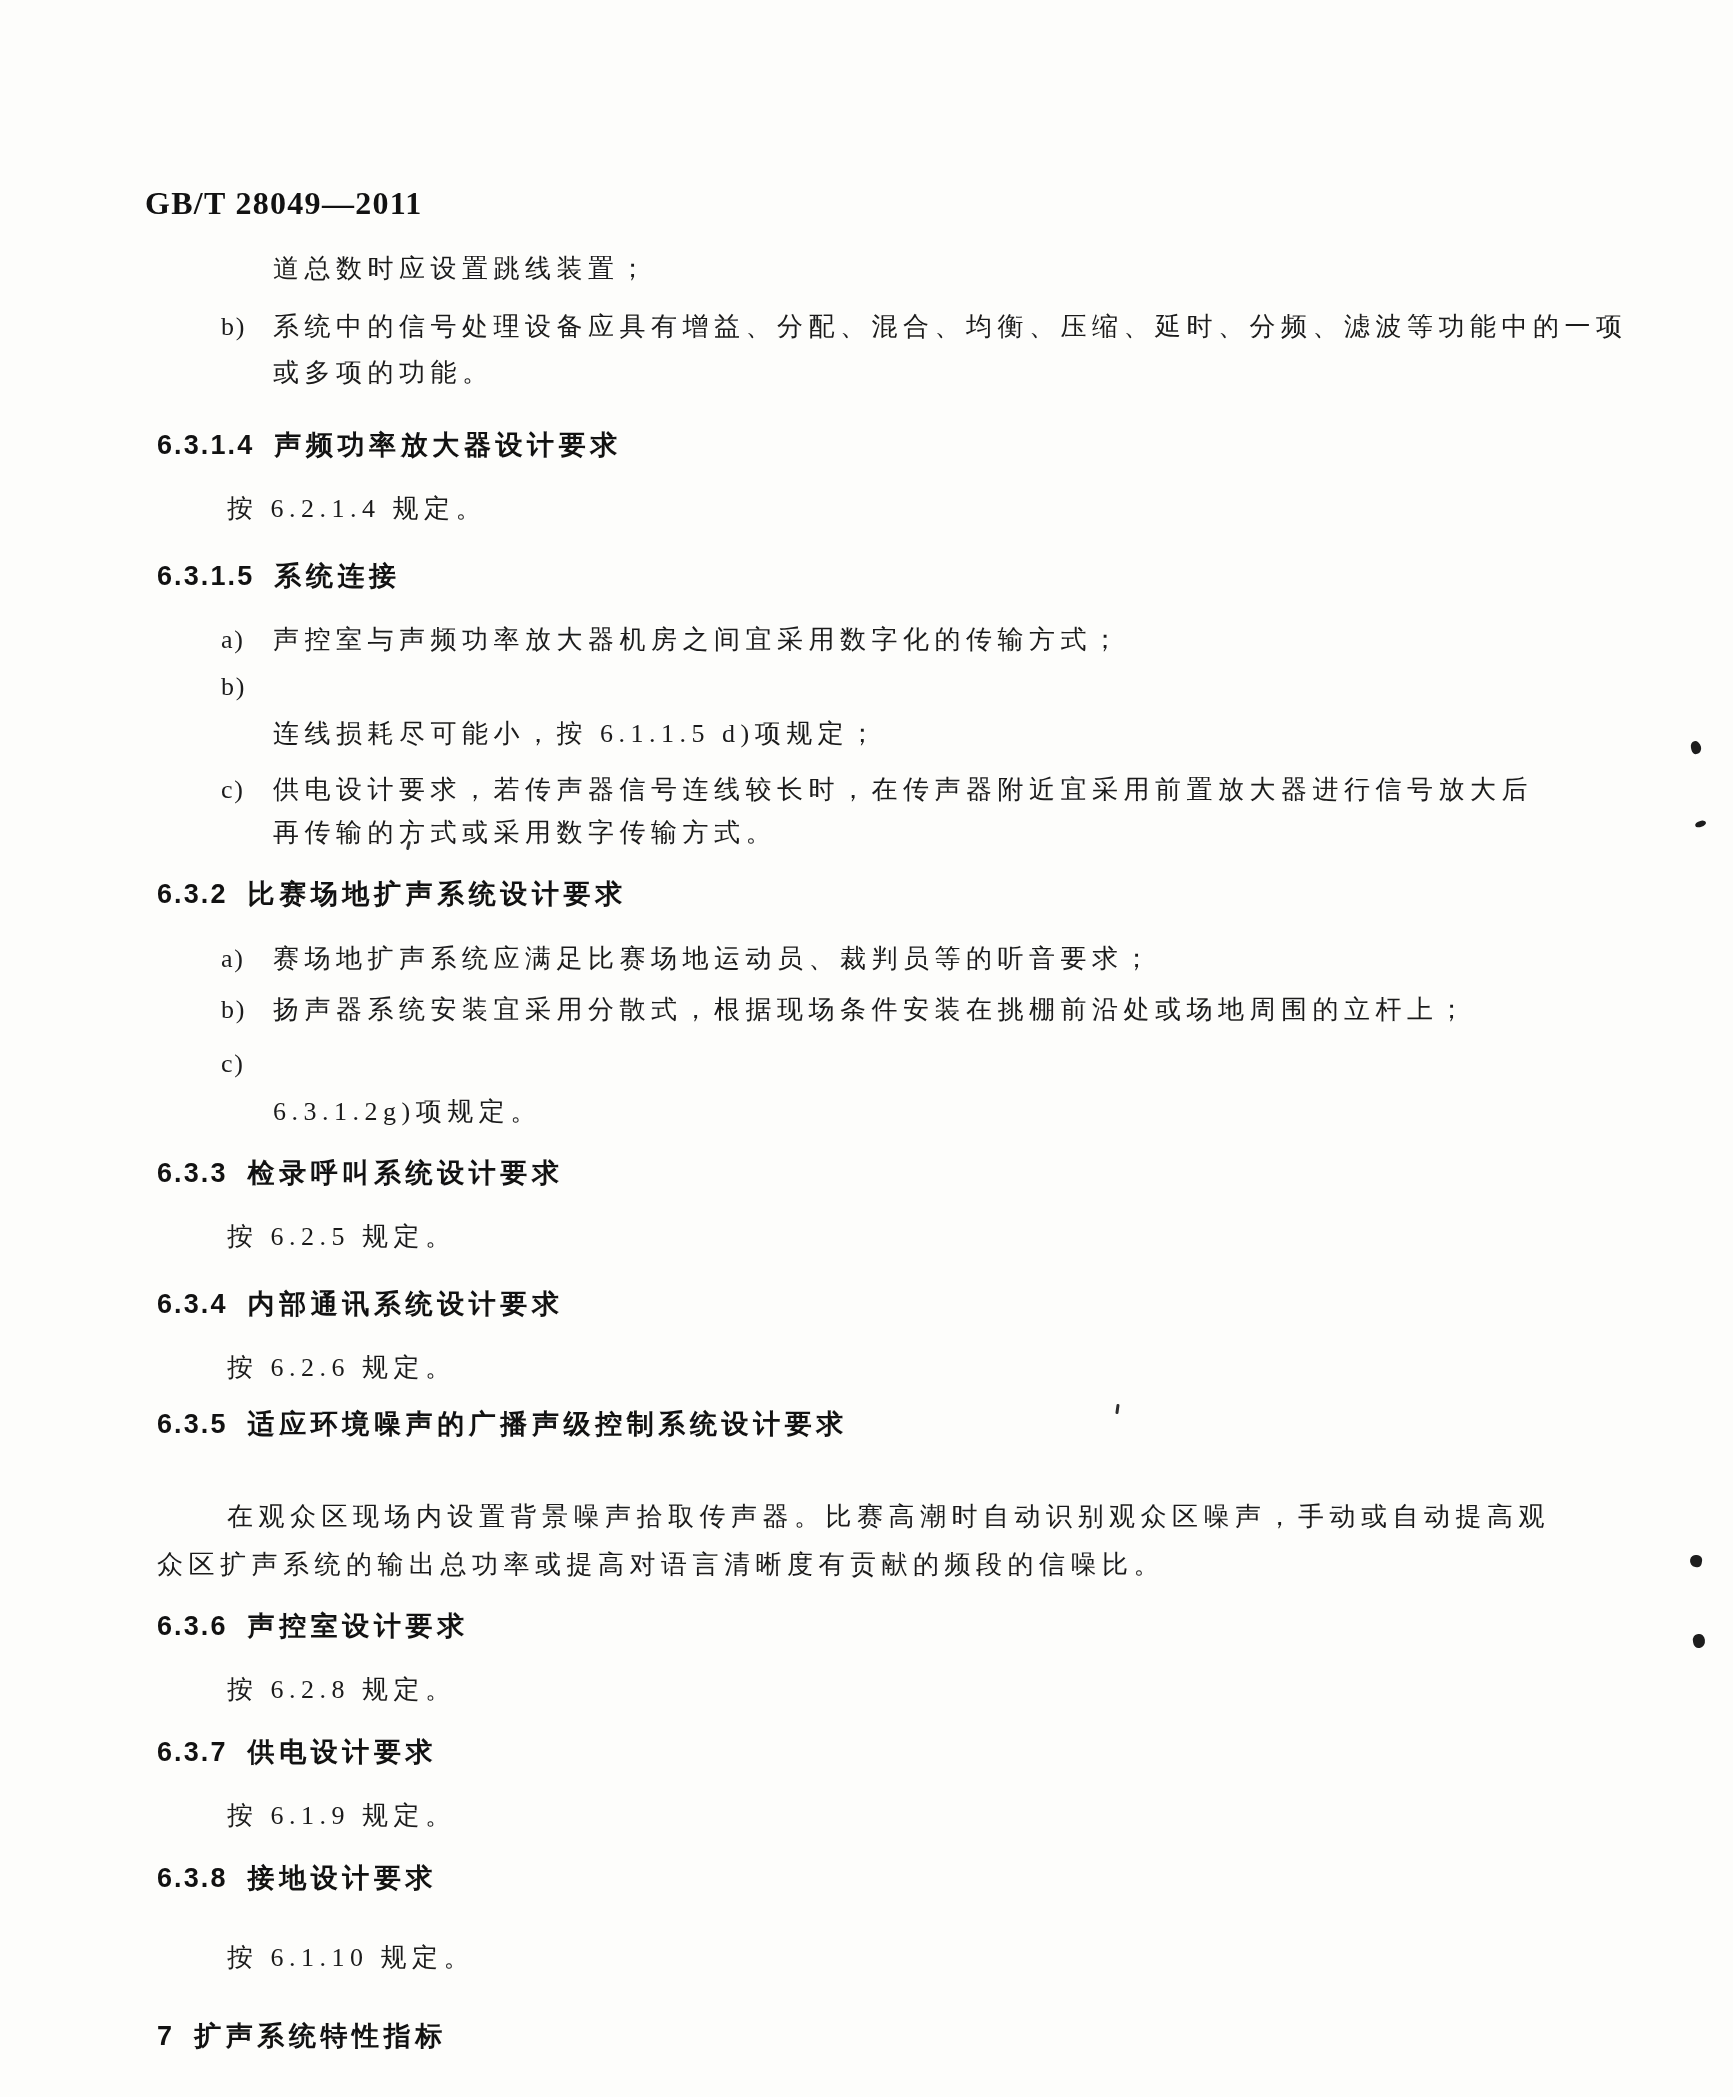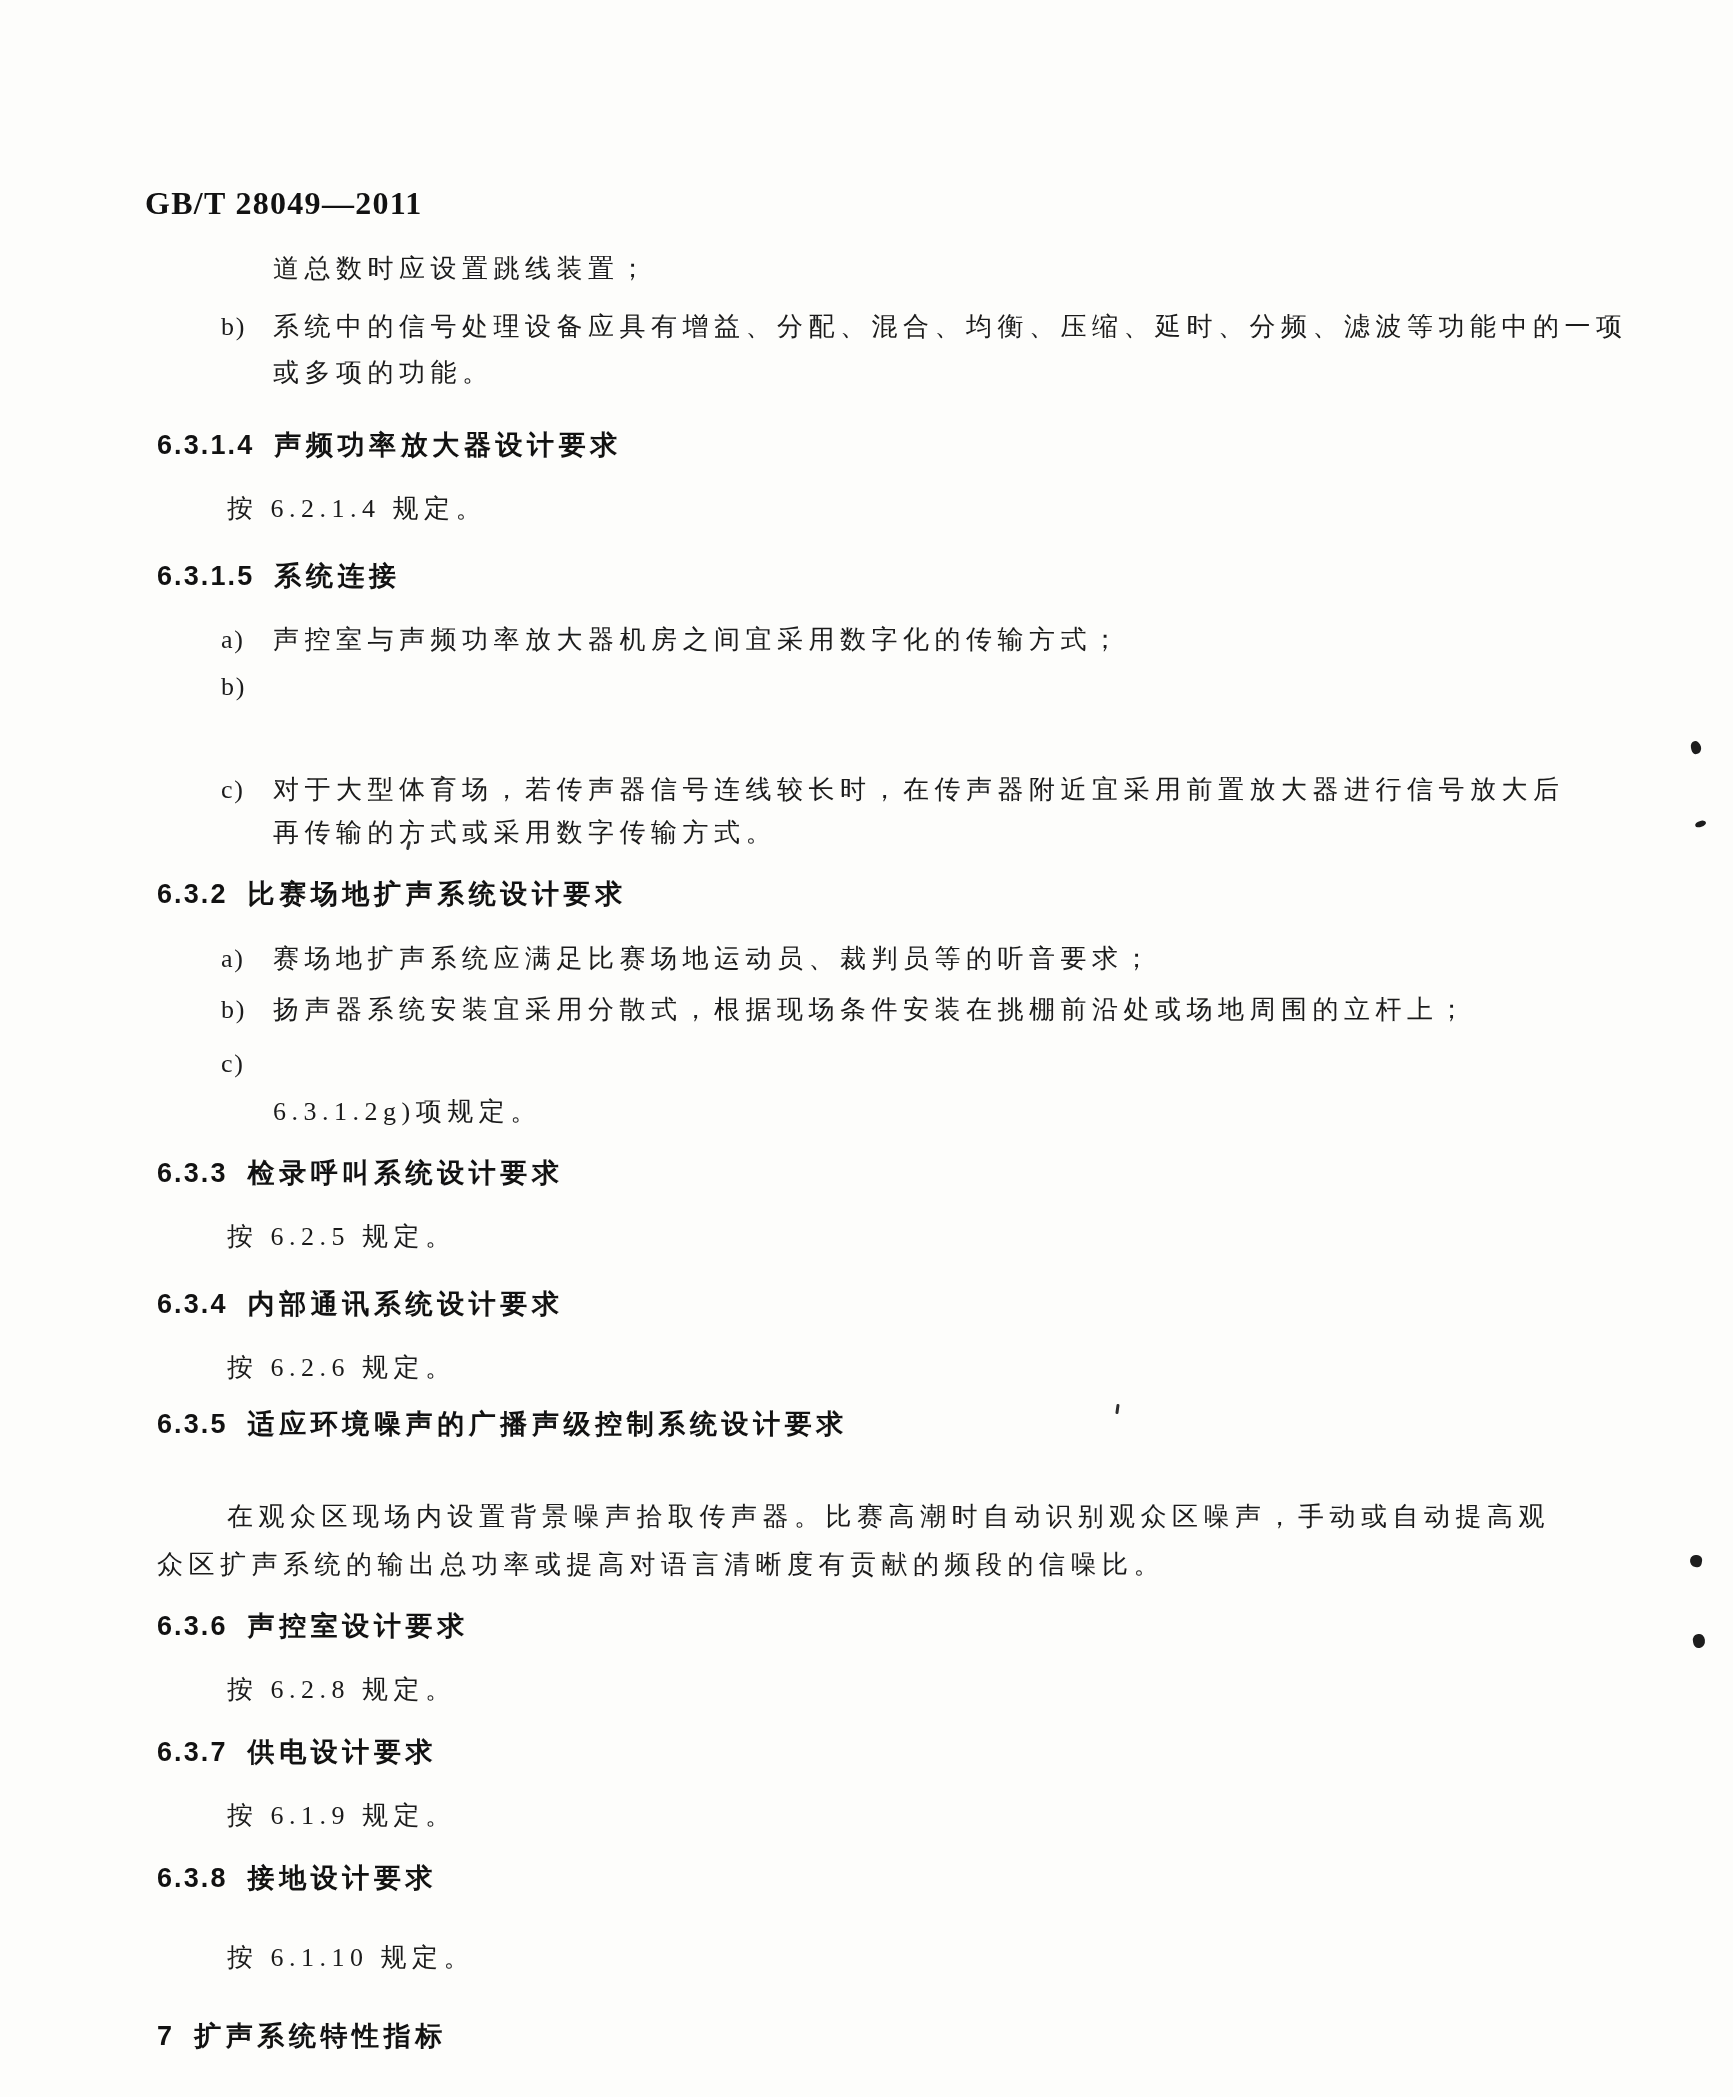--- a/index.html
+++ b/index.html
@@ -81,23 +81,24 @@
 
   <div class="abs heading" style="left:157px; top:562px;">
     <span class="h-num">6.3.1.5</span>
     <span class="h-title">系统连接</span>
   </div>
 
   <div class="abs body latin" style="left:221px; top:625px;">a)</div>
   <div class="abs body" style="left:273px; top:625px;">声控室与声频功率放大器机房之间宜采用数字化的传输方式；</div>
 
   <div class="abs body latin" style="left:221px; top:672px;">b)</div>
+  <div class="abs body" style="left:273px; top:719px;">连线损耗尽可能小，按 6.1.1.5 d)项规定；</div>
 
   <div class="abs body latin" style="left:221px; top:775px;">c)</div>
-  <div class="abs body" style="left:273px; top:775px;">对于大型体育场，若传声器信号连线较长时，在传声器附近宜采用前置放大器进行信号放大后</div>
+  <div class="abs body" style="left:273px; top:775px;">供电设计要求，若传声器信号连线较长时，在传声器附近宜采用前置放大器进行信号放大后</div>
   <div class="abs body" style="left:273px; top:818px;">再传输的方式或采用数字传输方式。</div>
 
   <div class="abs heading" style="left:157px; top:880px;">
     <span class="h-num">6.3.2</span>
     <span class="h-title">比赛场地扩声系统设计要求</span>
   </div>
 
   <div class="abs body latin" style="left:221px; top:944px;">a)</div>
   <div class="abs body" style="left:273px; top:944px;">赛场地扩声系统应满足比赛场地运动员、裁判员等的听音要求；</div>
 

